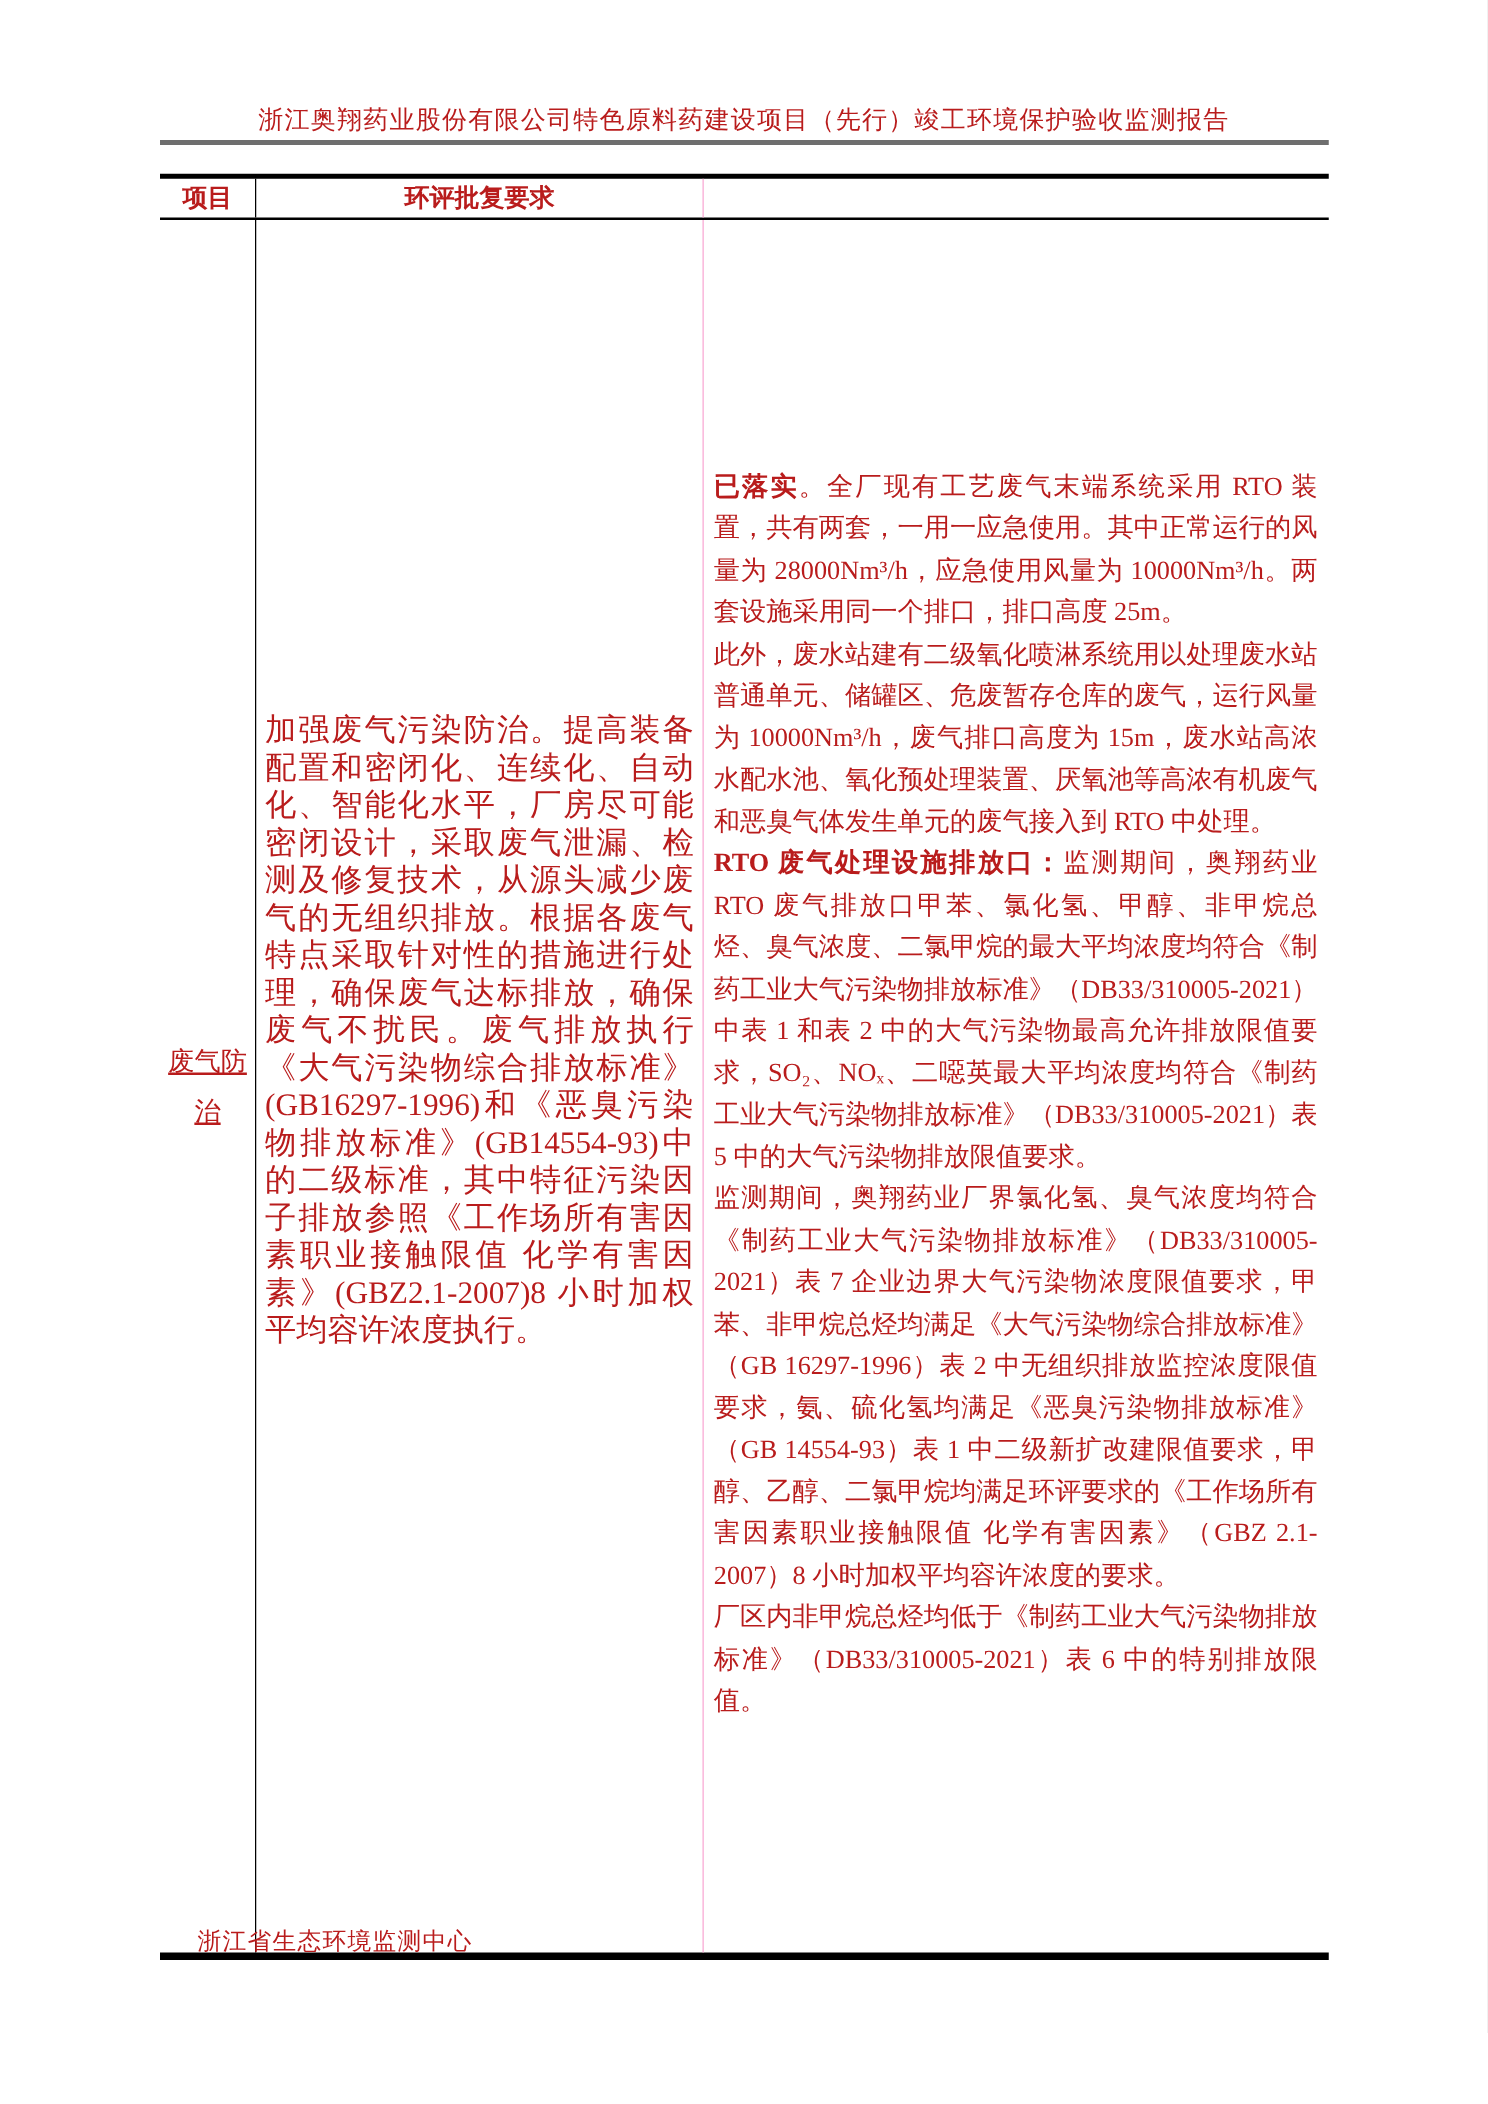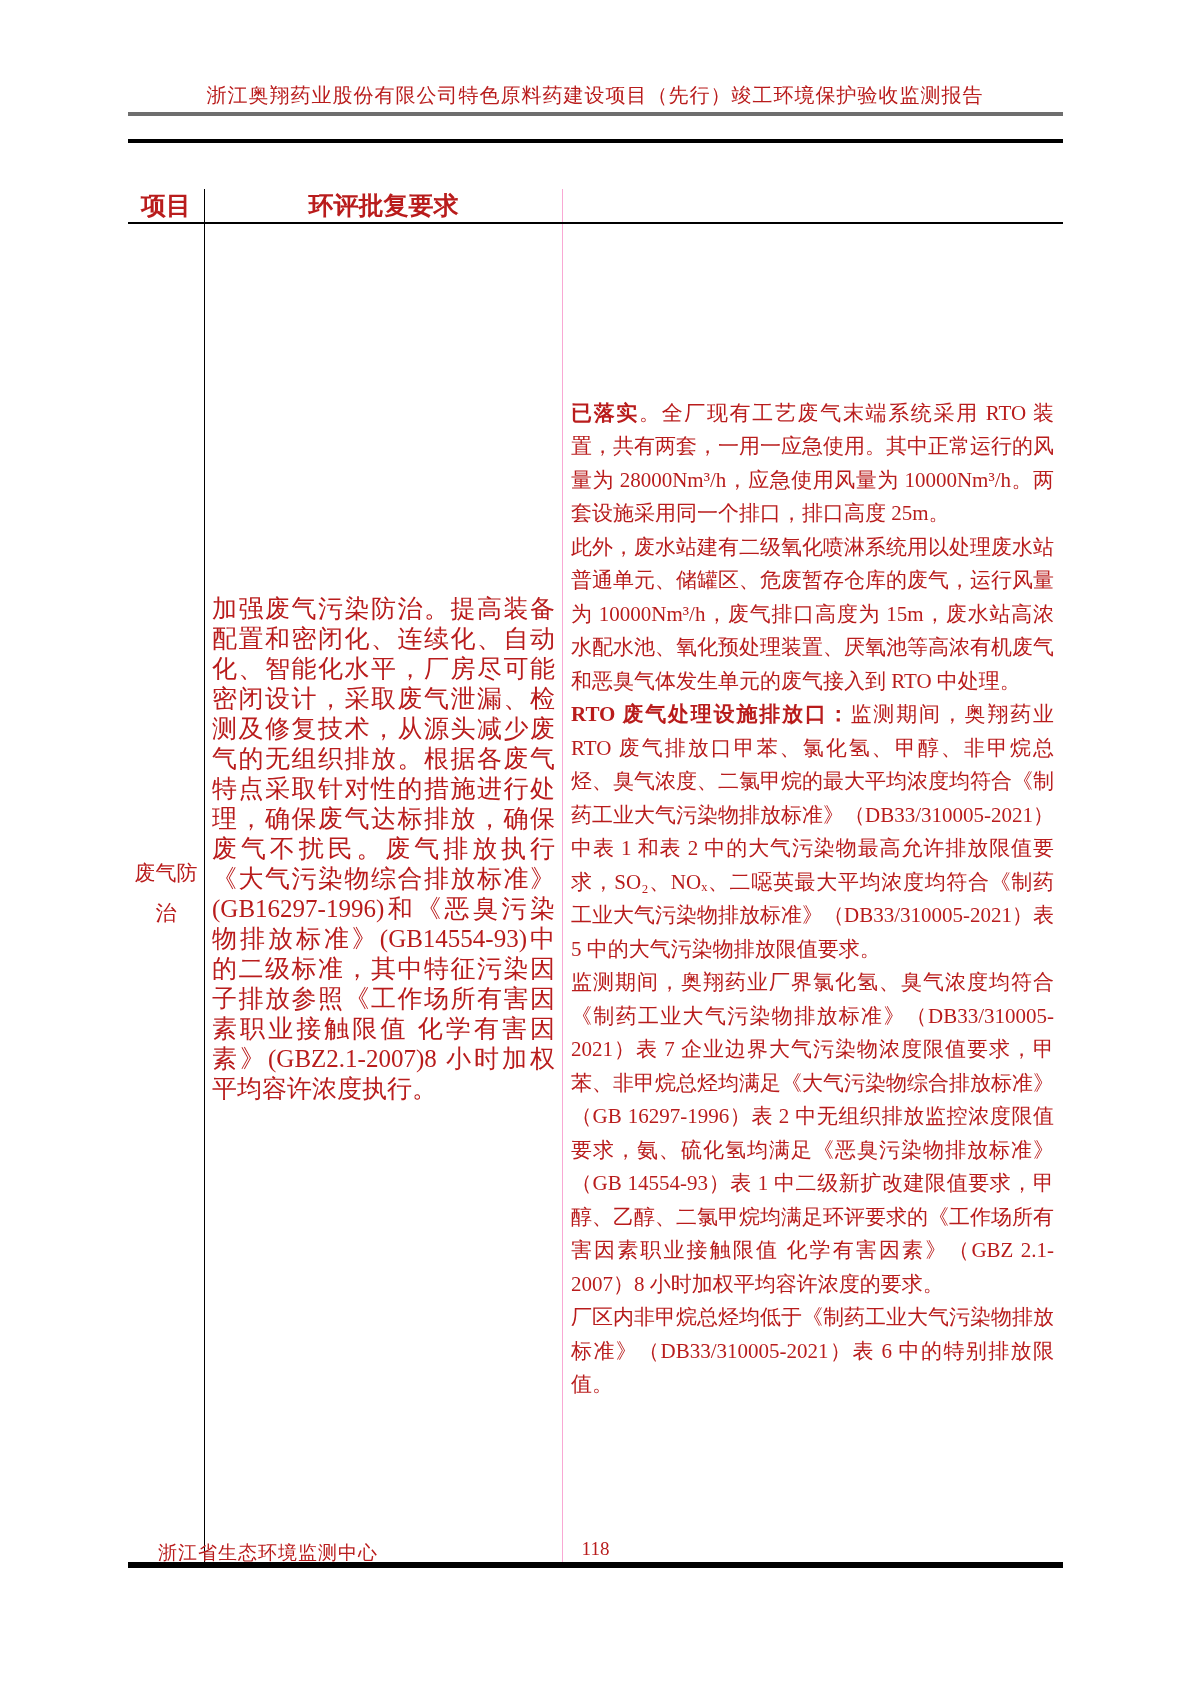--- a/index.html
+++ b/index.html
@@ -23,30 +23,30 @@
   .report-table{
     position:absolute;top:139px;left:128px;width:935px;height:1429px;
     border-top:4px solid #000;
     border-bottom:6px solid #000;
     box-sizing:border-box;
     display:flex;flex-direction:column;
   }
   .thead-row{
     display:flex;flex:0 0 31px;
     border-bottom:2px solid #000;
-    font-weight:bold;font-size:25px;margin-top:46px;
+    font-weight:bold;font-size:20px;
   }
   .tbody-row{display:flex;flex:1 1 auto;min-height:0;}
   .col-item{flex:0 0 77px;border-right:1px solid #000;box-sizing:border-box;}
   .col-req{flex:0 0 358px;border-right:1px solid #f9a8d4;box-sizing:border-box;}
   .col-impl{flex:1 1 auto;box-sizing:border-box;}
   .th-cell{display:flex;align-items:center;justify-content:center;}
   .cell-item{
     display:flex;align-items:center;justify-content:center;
-    font-size:21px;
+    font-size:21px;text-decoration:underline;
   }
   .item-label{width:68px;text-align:center;line-height:40px;word-break:break-all;}
   .cell-req{
     display:flex;flex-direction:column;justify-content:center;
     font-size:25px;line-height:30px;
     padding:0 7px 88px 7px;
   }
   .cell-impl{
     display:flex;flex-direction:column;justify-content:center;
     font-size:21px;line-height:33.5px;
@@ -95,15 +95,14 @@
         <p><span class="lead-bold">RTO 废气处理设施排放口：</span><span>监测期间，奥翔药业 RTO 废气排放口甲苯、氯化氢、甲醇、非甲烷总烃、臭气浓度、二氯甲烷的最大平均浓度均符合《制药工业大气污染物排放标准》（DB33/310005-2021）中表 1 和表 2 中的大气污染物最高允许排放限值要求，SO₂、NOₓ、二噁英最大平均浓度均符合《制药工业大气污染物排放标准》（DB33/310005-2021）表 5 中的大气污染物排放限值要求。</span></p>
         <p>监测期间，奥翔药业厂界氯化氢、臭气浓度均符合《制药工业大气污染物排放标准》（DB33/310005-2021）表 7 企业边界大气污染物浓度限值要求，甲苯、非甲烷总烃均满足《大气污染物综合排放标准》（GB 16297-1996）表 2 中无组织排放监控浓度限值要求，氨、硫化氢均满足《恶臭污染物排放标准》（GB 14554-93）表 1 中二级新扩改建限值要求，甲醇、乙醇、二氯甲烷均满足环评要求的《工作场所有害因素职业接触限值 化学有害因素》（GBZ 2.1-2007）8 小时加权平均容许浓度的要求。</p>
         <p>厂区内非甲烷总烃均低于《制药工业大气污染物排放标准》（DB33/310005-2021）表 6 中的特别排放限值。</p>
       </div>
 
     </div>
   </div>
 
   <div class="footer-inst">浙江省生态环境监测中心</div>
 
-  <div class="footer-page">118</div>
 
 </div>
 
 </body></html>

